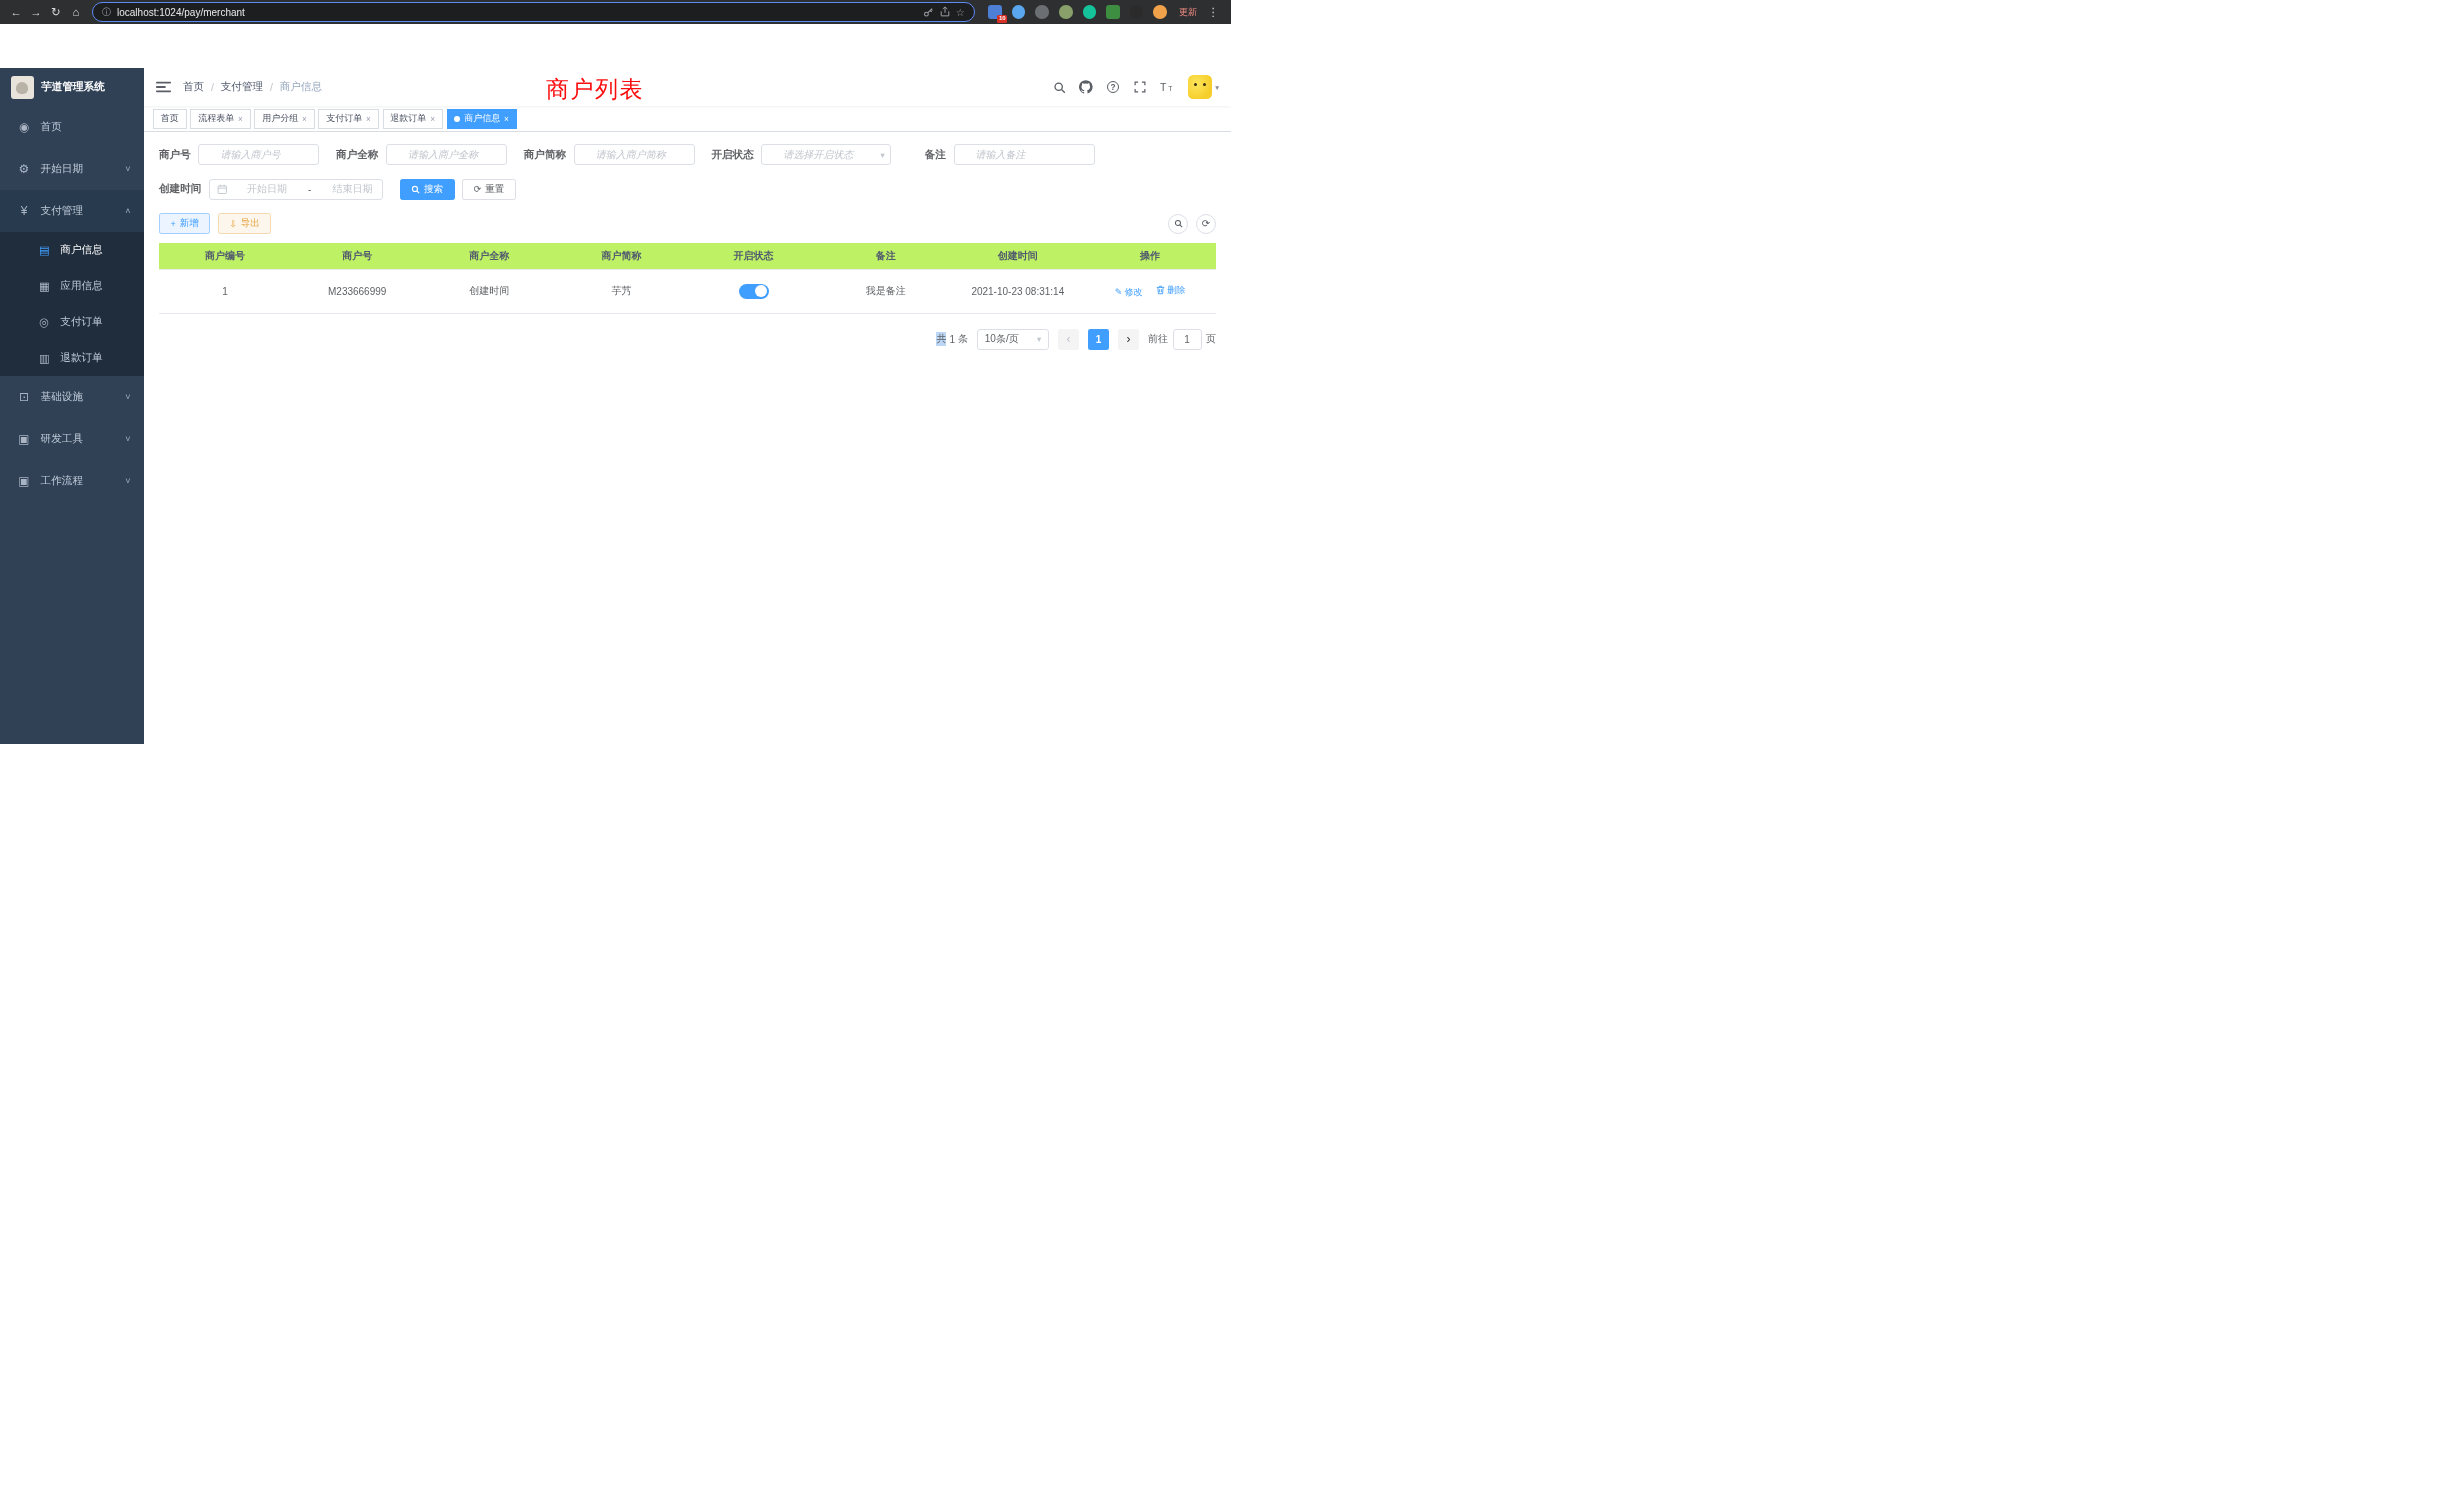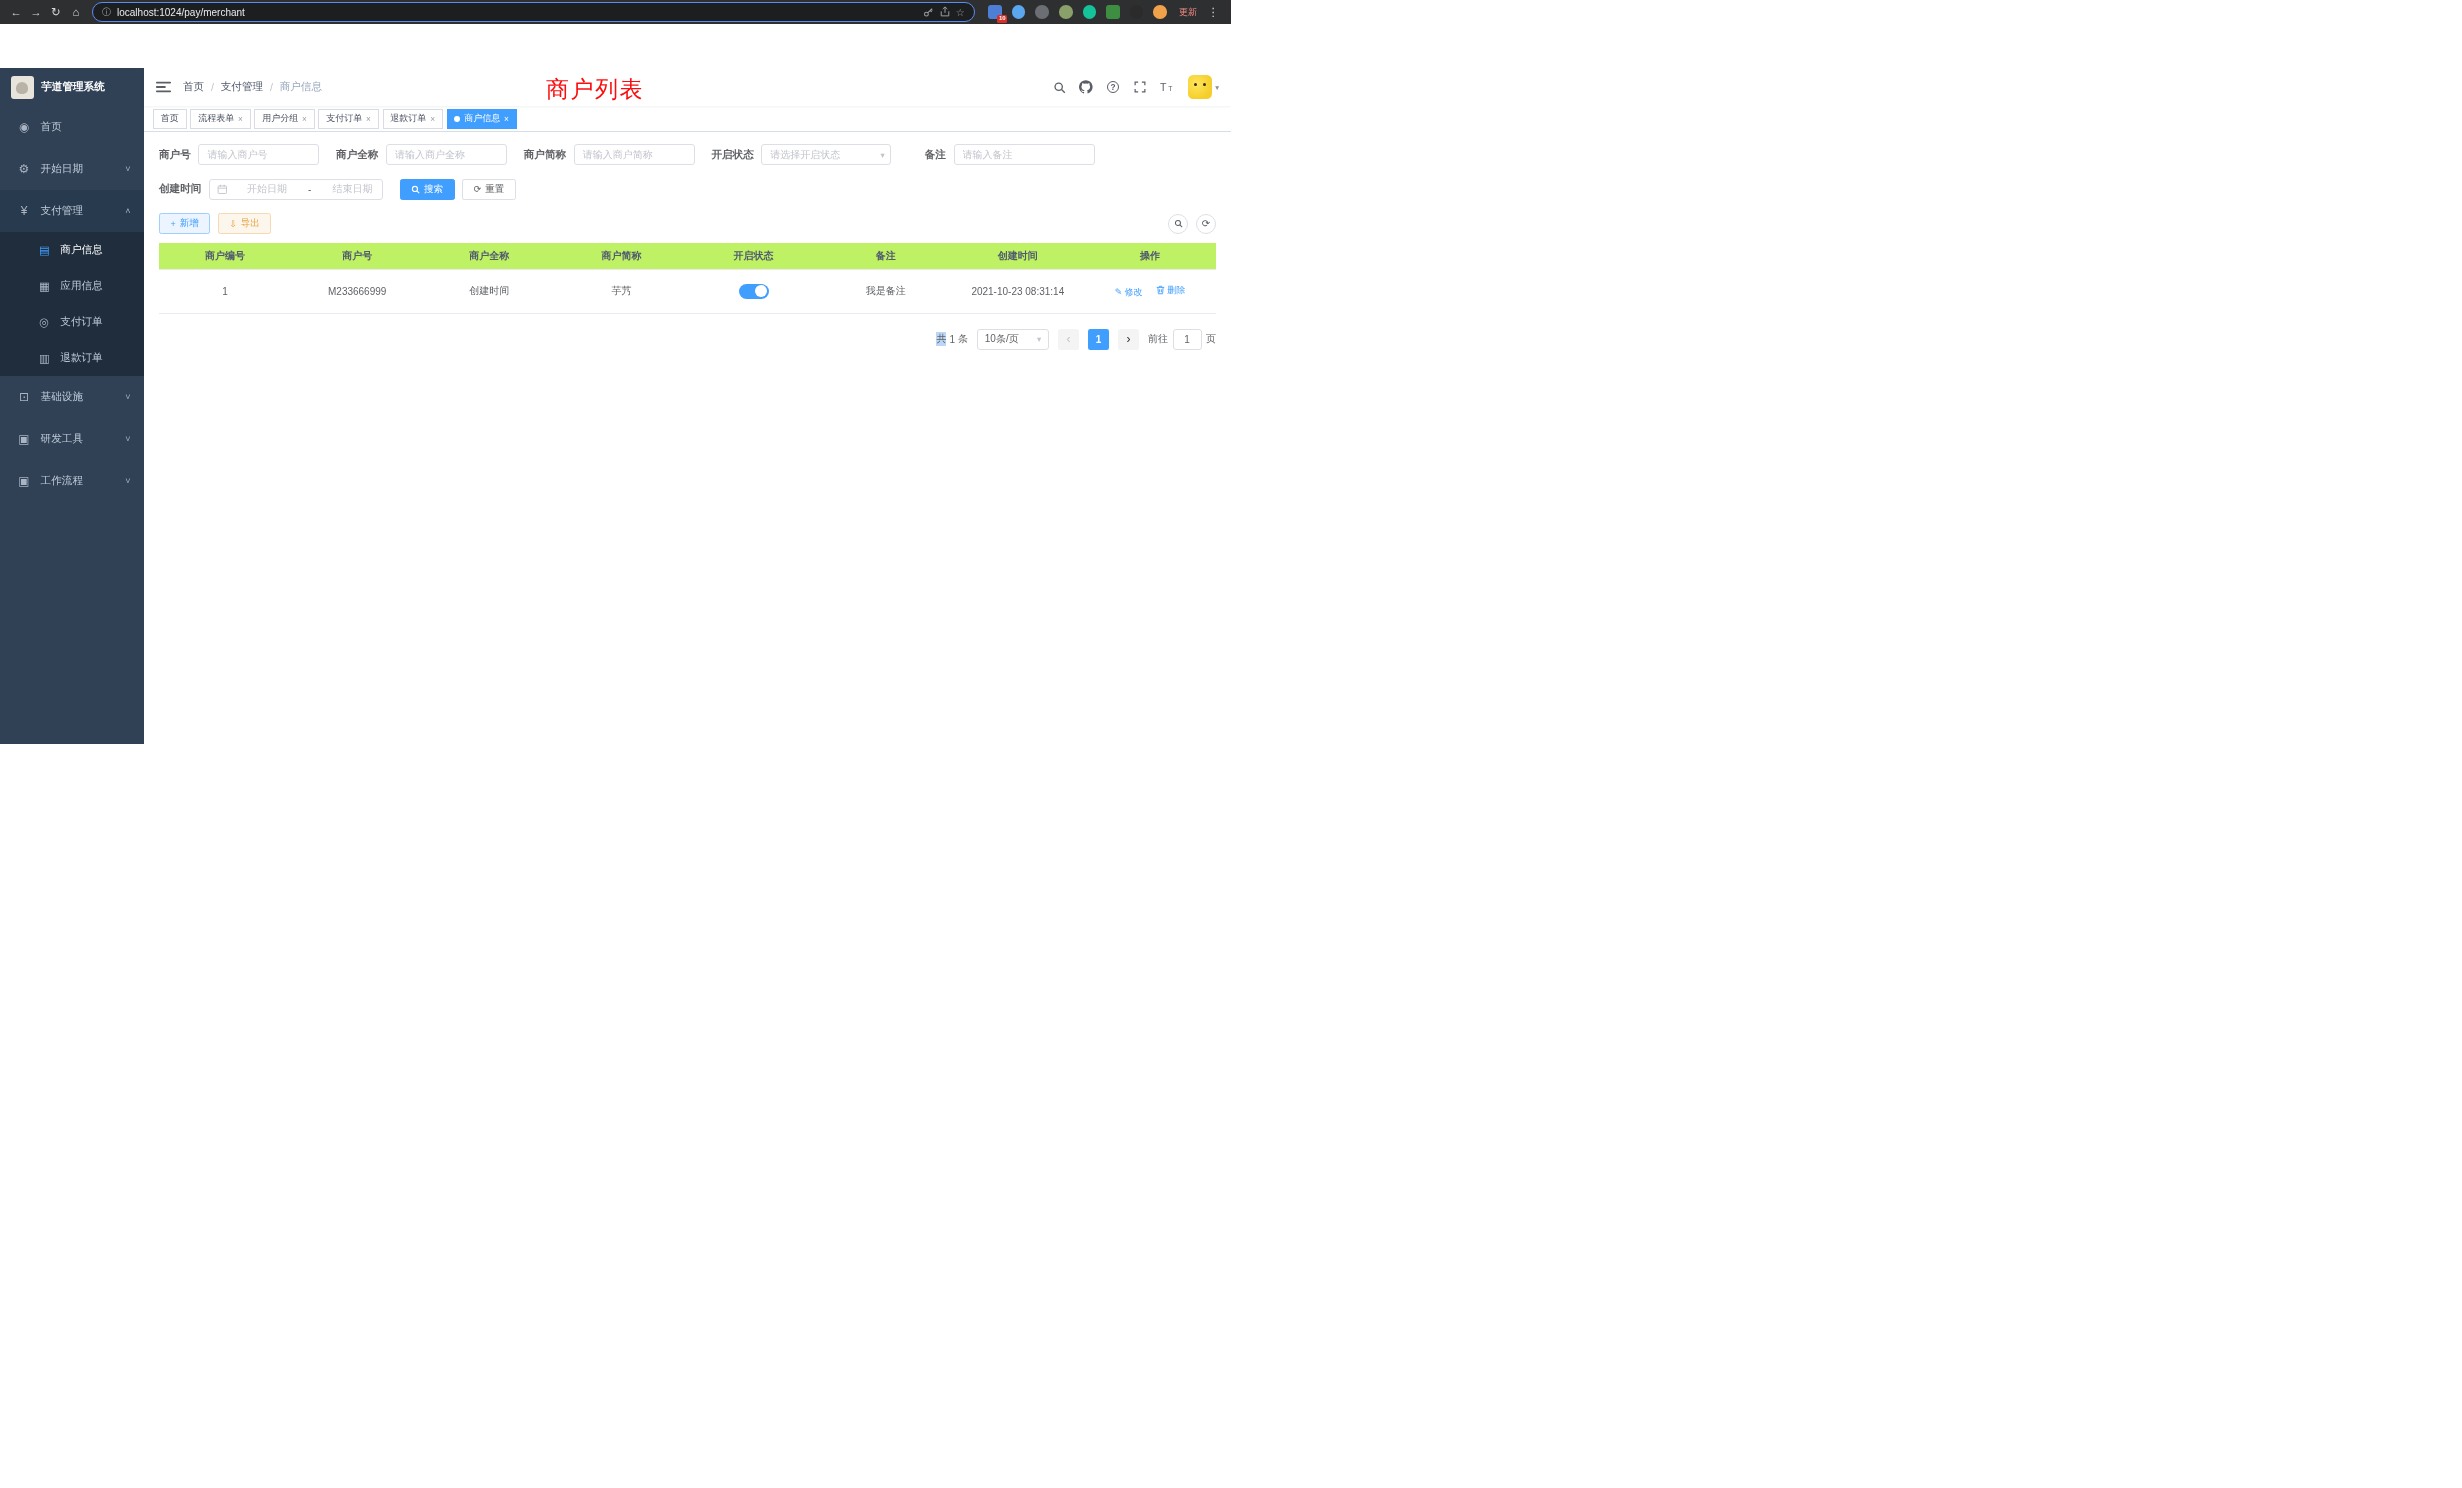--- a/index.html
+++ b/index.html
@@ -62,21 +62,21 @@
   .tag .x { font-size:8.3px; color:#9aa2ad; }
   .tag.active { background:#409EFF; border-color:#409EFF; color:#fff; }
   .tag.active .x { color:#fff; }
   .tag .dot { width:6px; height:6px; background:#fff; border-radius:50%; display:inline-block; }
 
   .page { flex:1; padding:12px 15px; overflow:hidden; }
 
   .frow { display:flex; align-items:center; margin-bottom:13.6px; }
   .fitem { display:flex; align-items:center; margin-right:16.7px; }
   .flabel { font-size:10.6px; color:#606266; font-weight:bold; margin-right:7.6px; white-space:nowrap; }
-  input.el { height:21px; border:0.8px solid #dcdfe6; border-radius:3px; padding:0 8px; font-size:10px; color:#606266; outline:none; font-family:inherit; background:#fff; }
+  input.el { height:21px; border:0.8px solid #dcdfe6; border-radius:3px; padding:0 21px; font-size:10px; color:#606266; outline:none; font-family:inherit; background:#fff;font-style:italic; }
   input.el::placeholder { color:#c0c4cc; }
   .select { position:relative; display:flex; align-items:center; }
   .select .caret { position:absolute; right:6.8px; color:#c0c4cc; font-size:8.3px; pointer-events:none; }
   .daterange { width:174px; height:21px; border:0.8px solid #dcdfe6; border-radius:3px; display:flex; align-items:center; padding:0 6.8px; gap:17px; font-size:10px; background:#fff; cursor:pointer; }
   .daterange .ph { color:#c0c4cc; flex:1; text-align:center; white-space:nowrap; }
   .daterange .dsep { color:#606266; padding:0 1.5px; }
   .cal { color:#c0c4cc; display:flex; }
 
   .btn { height:21px; border-radius:2.3px; border:0.8px solid #dcdfe6; background:#fff; color:#606266; font-size:9.5px; padding:0 10.6px; display:inline-flex; align-items:center; gap:3.8px; cursor:pointer; font-family:inherit; white-space:nowrap; }
   .btn.primary { background:#409EFF; border-color:#409EFF; color:#fff; }

